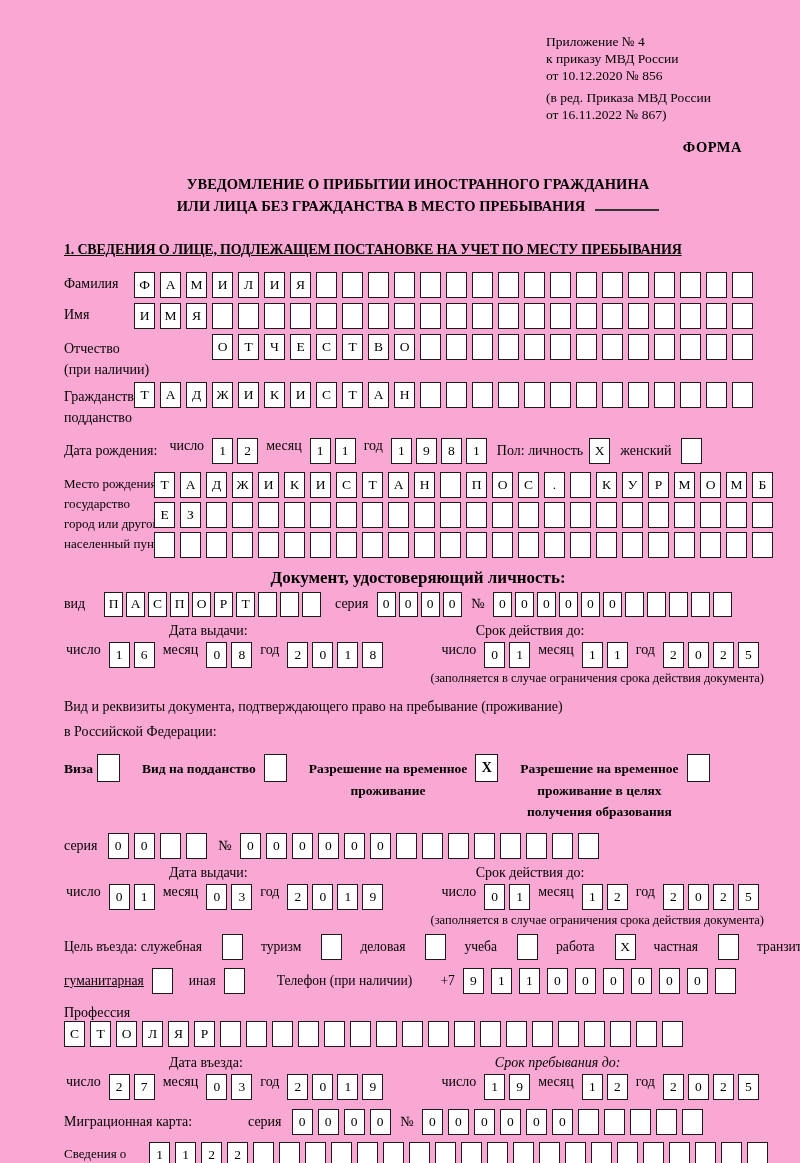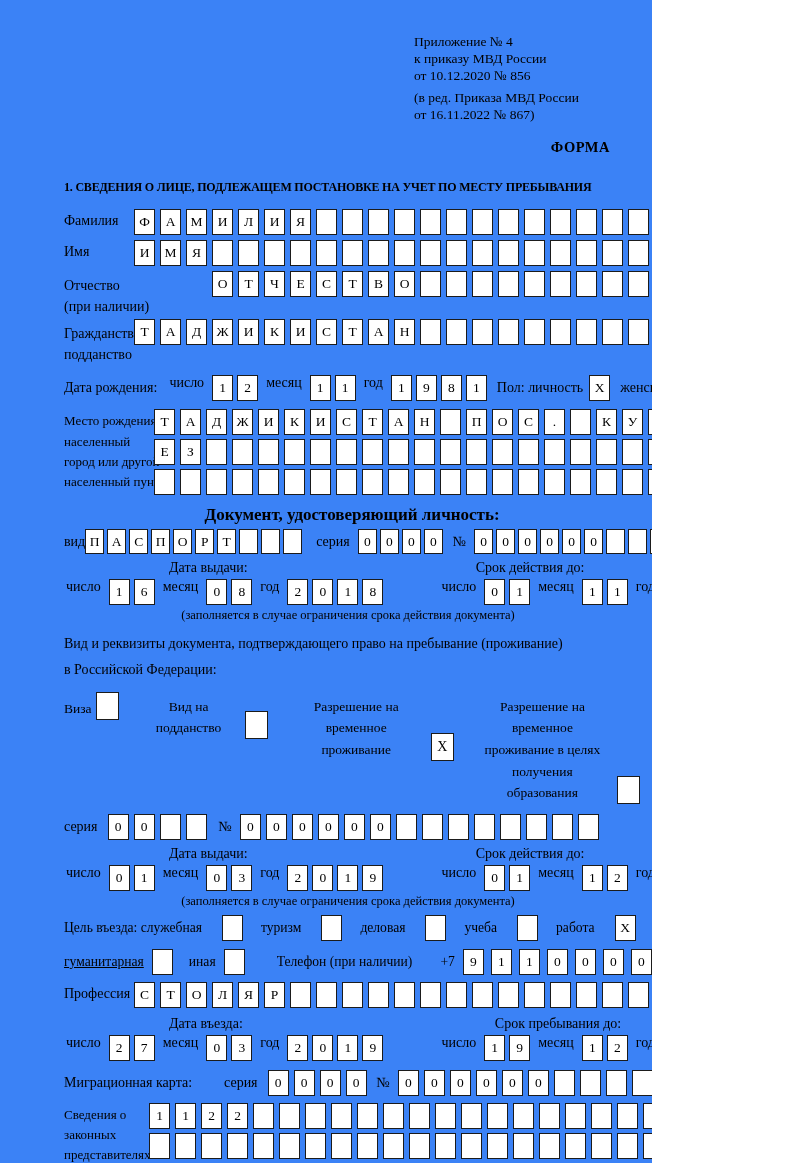--- a/index.html
+++ b/index.html
@@ -1,29 +1,29 @@
 <!DOCTYPE html>
 <html><head>
 <meta charset="utf-8">
 <style>
   html,body{margin:0;padding:0;background:#fff;}
   .page{
-    width:652px;height:1163px;box-sizing:border-box;
-    padding:34px 12px 0 64px;
+    width:800px;height:1163px;box-sizing:border-box;
+    padding:34px 28px 0 64px;
     font-family:"Liberation Serif","DejaVu Serif",serif;
-    font-size:14px;color:#000;background:#3b82f6;overflow:hidden;position:relative;
+    font-size:14px;color:#000;background:#f9a8d4;overflow:hidden;position:relative;
   }
   
   .hdr{width:200px;margin-left:auto;margin-right:26px;line-height:1.25;font-size:13.5px;}
   .hdr .amend{margin-top:5px;}
   .forma{font-weight:bold;text-align:right;margin:16px 30px 0 0;font-size:14.5px;letter-spacing:.5px;}
   
   .title{text-align:center;font-weight:bold;font-size:14.5px;margin-top:18px;line-height:1.5;}
   .uscore{display:inline-block;width:64px;border-bottom:2.2px solid #333;height:12px;margin-left:10px;}
-  .sec{font-weight:bold;font-size:12px;margin-top:24px;letter-spacing:-0.2px;}
+  .sec{font-weight:bold;font-size:14px;margin-top:24px;letter-spacing:-0.2px;text-decoration:underline;}
   
   .row{display:flex;align-items:flex-start;margin-top:5px;white-space:nowrap;}
   .lbl{flex:0 0 auto;padding-top:4px;}
   .w70{width:70px;}
   .w90{width:90px;font-size:13px;line-height:1.55;padding-top:2px;}
   .w148{width:148px;}
   .w85{width:85px;font-size:13px;line-height:1.55;padding-top:2px;}
   .ml2{line-height:1.5;}
   
   .cells{display:inline-flex;gap:5px;}
@@ -37,29 +37,29 @@
   .compact{gap:3px;}
   .compact .cell{width:19px;height:25px;}
   .cb .cell{width:23px;height:28px;font-size:14px;}
   
   .dg{display:inline-flex;gap:6px;}
   .dg .cells{gap:4px;}
   .dlbl{margin:0 2px;}
   .dhdr{display:flex;margin-top:6px;font-size:14px;}
   .dhdr .h1{margin-left:105px;}
   .dhdr .h2{margin-left:228px;text-align:center;}
-  .dhdr .h2b{margin-left:252px;}
+  .dhdr .h2b{margin-left:252px;font-style:italic;}
   .daterow{display:flex;align-items:center;margin-top:3px;}
   .daterow .g2{margin-left:56px;}
-  .note-right{text-align:center;font-size:12.5px;margin-top:3px;padding-right:8px;}
+  .note-right{text-align:right;font-size:12.5px;margin-top:3px;padding-right:8px;}
   
   .optrow{display:flex;align-items:flex-start;margin-top:10px;}
   .optcap{text-align:center;font-size:13.5px;line-height:1.6;padding-top:4px;}
   .optbox{margin-left:8px;}
-  .opt{display:flex;align-items:flex-end;}
+  .opt{display:flex;align-items:flex-start;font-weight:bold;}
   .dochead{font-weight:bold;text-align:center;font-size:17px;margin-top:6px;}
   .purpose{gap:6px;display:flex;align-items:center;font-size:13.6px;}
   .purpose .cell{margin-left:2px;}
   .sexgap{margin-left:10px;}
 </style>
 </head>
 <body>
 
 <div class="page">
 
@@ -67,20 +67,24 @@
     <div>Приложение № 4</div>
     <div>к приказу МВД России</div>
     <div>от 10.12.2020 № 856</div>
     <div class="amend">
       <div>(в ред. Приказа МВД России</div>
       <div>от 16.11.2022 № 867)</div>
     </div>
   </div>
   <div class="forma">ФОРМА</div>
 
+  <div class="title">
+    <div>УВЕДОМЛЕНИЕ О ПРИБЫТИИ ИНОСТРАННОГО ГРАЖДАНИНА</div>
+    <div><span>ИЛИ ЛИЦА БЕЗ ГРАЖДАНСТВА В МЕСТО ПРЕБЫВАНИЯ</span><span class="uscore"></span></div>
+  </div>
 
   <div class="sec">1. СВЕДЕНИЯ О ЛИЦЕ, ПОДЛЕЖАЩЕМ ПОСТАНОВКЕ НА УЧЕТ ПО МЕСТУ ПРЕБЫВАНИЯ</div>
 
   <div class="row" style="margin-top:14px;">
     <div class="lbl w70">Фамилия</div>
     <div class="cells">
         <span class="cell">Ф</span>
         <span class="cell">А</span>
         <span class="cell">М</span>
         <span class="cell">И</span>
@@ -227,21 +231,21 @@
       </span>
     <span class="sexgap">женский</span>
     <span class="cells" style="margin-left:10px;">
         <span class="cell"></span>
       </span>
   </div>
 
   <div class="row" style="margin-top:8px;">
     <div class="lbl w90">
       <div>Место рождения:</div>
-      <div>населенный</div>
+      <div>государство</div>
       <div>город или другой</div>
       <div>населенный пункт</div>
     </div>
     <div class="stack">
       <div class="cells">
           <span class="cell">Т</span>
           <span class="cell">А</span>
           <span class="cell">Д</span>
           <span class="cell">Ж</span>
           <span class="cell">И</span>
@@ -566,21 +570,21 @@
         <span class="cell">0</span>
         <span class="cell">0</span>
         <span class="cell">0</span>
         <span class="cell">0</span>
         <span class="cell">0</span>
         <span class="cell">0</span>
         <span class="cell"></span>
       </span>
   </div>
 
-  <div class="row" style="margin-top:7px;">
+  <div class="row" style="margin-top:7px;flex-direction:column;">
     <div class="lbl w70" style="width:70px;">Профессия</div>
     <div class="cells">
         <span class="cell">С</span>
         <span class="cell">Т</span>
         <span class="cell">О</span>
         <span class="cell">Л</span>
         <span class="cell">Я</span>
         <span class="cell">Р</span>
         <span class="cell"></span>
         <span class="cell"></span>

